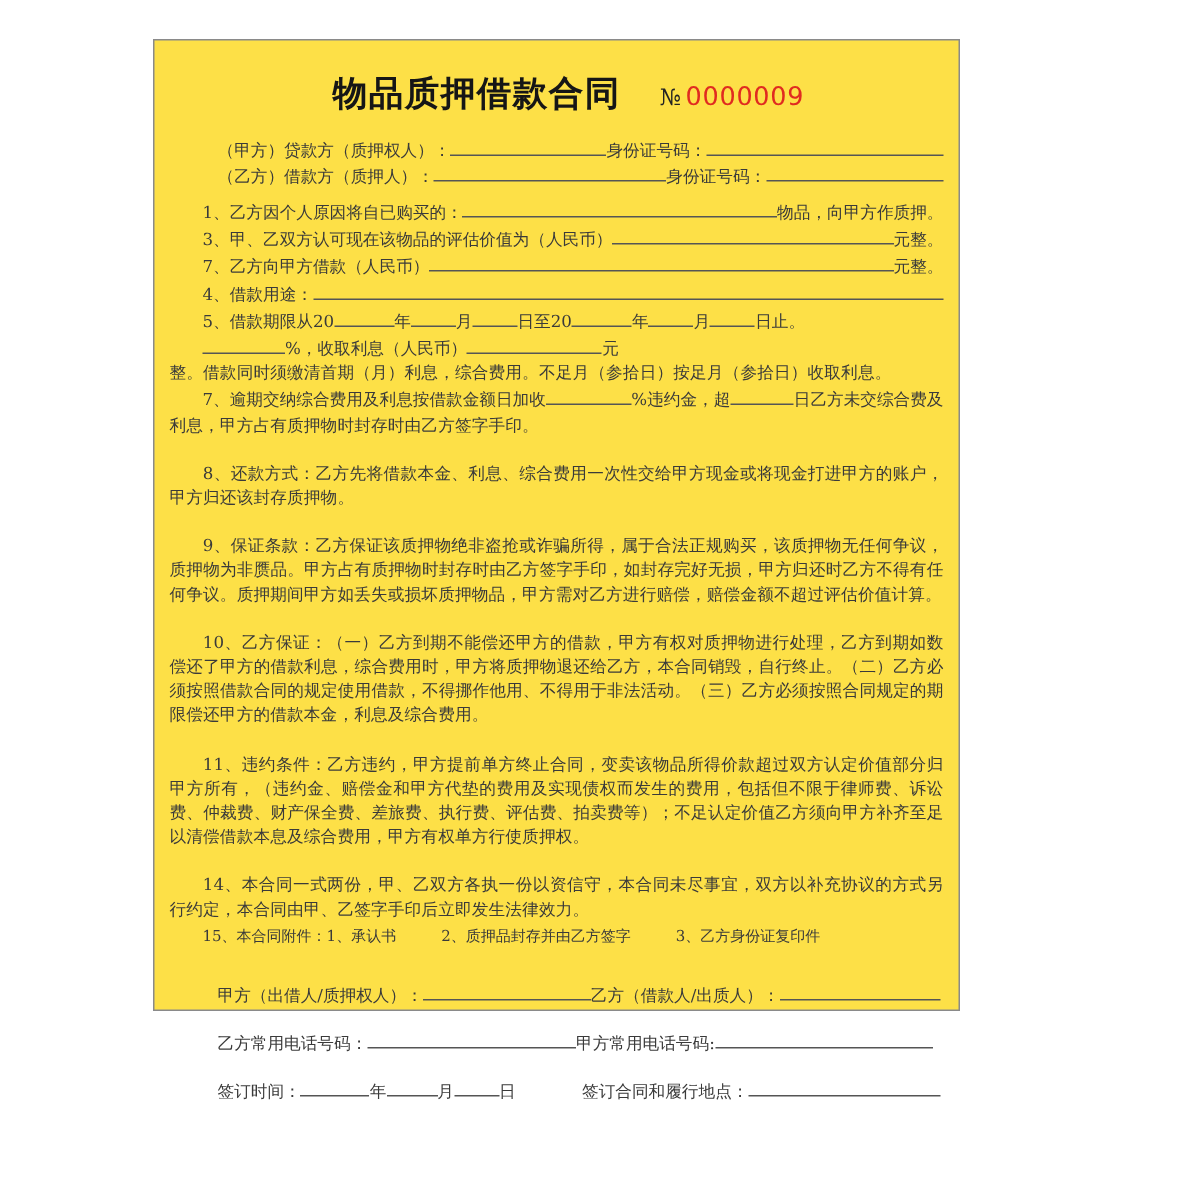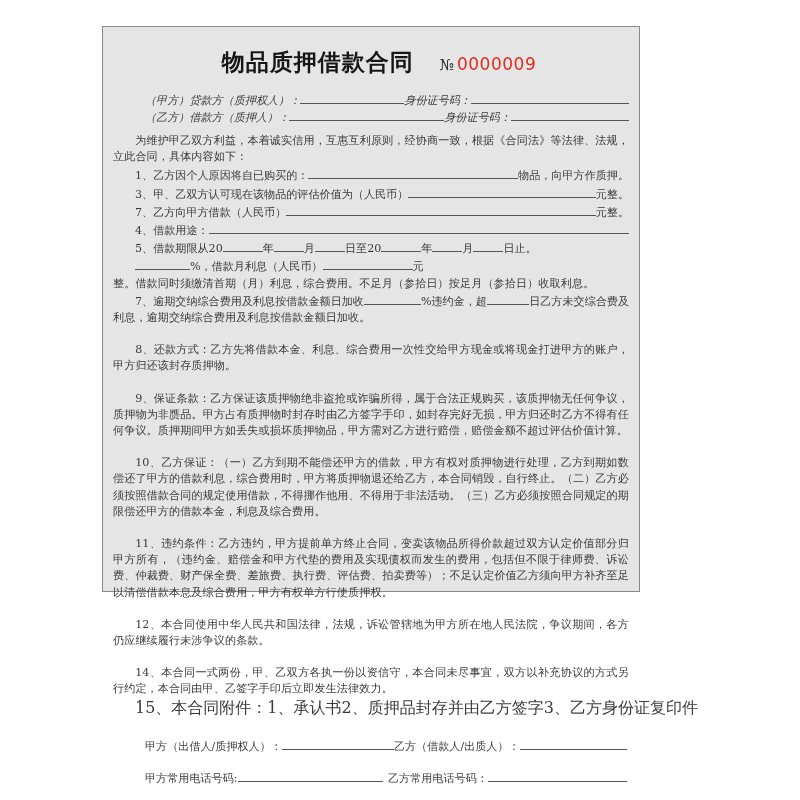--- a/index.html
+++ b/index.html
@@ -21,24 +21,24 @@
     background: #ffffff;
     overflow: hidden;
   }
 
   
   #contract-frame {
     position: absolute;
     left: 102px;
     top: 26px;
     width: 538px;
-    height: 566px;
+    height: 648px;
     border: 1px solid #8a8a8a;
     box-sizing: border-box;
-    background: #e5e5e5;
+    background: #fde047;
   }
 
   #contract-body {
     position: absolute;
     left: 0;
     top: 0;
     right: 0;
     bottom: 0;
     padding: 0 6px 0 8px;
     box-sizing: border-box;
@@ -96,21 +96,20 @@
   }
   .para.indent {
     text-indent: 2em;
   }
   .tight { margin-top: 16px; }
 
   
   .party-block {
     padding: 0 4px 0 34px;
     margin-bottom: 7px;
-    font-style: italic;
   }
   .party-row {
     display: flex;
     align-items: baseline;
     font-size: 11.1px;
     line-height: 17px;
     color: #3a3a3a;
     white-space: nowrap;
   }
   .party-row .lbl { flex: 0 0 auto; }
@@ -174,21 +173,21 @@
   }
   .sign-col.left { flex: 0 0 243px; }
   .sign-col.right { flex: 1 1 auto; }
   .sign-col .lbl { flex: 0 0 auto; }
   .sl-a { width: 112px; }
   .sl-c { width: 145px; }
 
   .attach-row {
     display: flex;
     align-items: flex-start;
-    font-size: 16px;
+    font-size: 10px;
     line-height: 16.2px;
     color: #3a3a3a;
     white-space: nowrap;
     padding-left: 24px;
     margin-top: 2px;
   }
   .attach-sep { display: inline-block; width: 30px; }
 </style>
 </head>
 <body>
@@ -213,21 +212,20 @@
           <span class="blank grow"></span>
         </div>
         <div class="party-row">
           <span class="lbl">（乙方）借款方（质押人）：</span>
           <span class="blank b-b"></span>
           <span class="lbl">身份证号码：</span>
           <span class="blank grow"></span>
         </div>
       </div>
 
-      <p class="para indent">为维护甲乙双方利益，本着诚实信用，互惠互利原则，经协商一致，根据《合同法》等法律、法规，立此合同，具体内容如下：</p>
 
       <div class="item-list">
 
         <div class="flowrow item">
           <span class="ind"></span>
           <span>1、乙方因个人原因将自已购买的：</span>
           <span class="blank grow"></span>
           <span>物品，向甲方作质押。</span>
         </div>
 
@@ -264,41 +262,40 @@
           <span>年</span>
           <span class="u u30"></span>
           <span>月</span>
           <span class="u u30"></span>
           <span>日止。</span>
         </div>
 
         <div class="flowrow item">
           <span class="ind"></span>
           <span class="u u55"></span>
-          <span>%，借款月利息（人民币）</span>
+          <span>%，收取利息（人民币）</span>
           <span class="u u90"></span>
           <span>元</span>
         </div>
         <p class="para">整。借款同时须缴清首期（月）利息，综合费用。不足月（参拾日）按足月（参拾日）收取利息。</p>
 
         <div class="flowrow item">
           <span class="ind"></span>
           <span>7、逾期交纳综合费用及利息按借款金额日加收</span>
           <span class="u u62"></span>
           <span>%违约金，超</span>
           <span class="u u46"></span>
           <span>日乙方未交综合费及</span>
         </div>
-        <p class="para">利息，逾期交纳综合费用及利息按借款金额日加收。</p>
+        <p class="para">利息，甲方占有质押物时封存时由乙方签字手印。</p>
 
         <p class="para indent tight">8、还款方式：乙方先将借款本金、利息、综合费用一次性交给甲方现金或将现金打进甲方的账户，甲方归还该封存质押物。</p>
         <p class="para indent tight">9、保证条款：乙方保证该质押物绝非盗抢或诈骗所得，属于合法正规购买，该质押物无任何争议，质押物为非赝品。甲方占有质押物时封存时由乙方签字手印，如封存完好无损，甲方归还时乙方不得有任何争议。质押期间甲方如丢失或损坏质押物品，甲方需对乙方进行赔偿，赔偿金额不超过评估价值计算。</p>
         <p class="para indent tight">10、乙方保证：（一）乙方到期不能偿还甲方的借款，甲方有权对质押物进行处理，乙方到期如数偿还了甲方的借款利息，综合费用时，甲方将质押物退还给乙方，本合同销毁，自行终止。（二）乙方必须按照借款合同的规定使用借款，不得挪作他用、不得用于非法活动。（三）乙方必须按照合同规定的期限偿还甲方的借款本金，利息及综合费用。</p>
         <p class="para indent tight">11、违约条件：乙方违约，甲方提前单方终止合同，变卖该物品所得价款超过双方认定价值部分归甲方所有，（违约金、赔偿金和甲方代垫的费用及实现债权而发生的费用，包括但不限于律师费、诉讼费、仲裁费、财产保全费、差旅费、执行费、评估费、拍卖费等）；不足认定价值乙方须向甲方补齐至足以清偿借款本息及综合费用，甲方有权单方行使质押权。</p>
-        <p class="para indent tight">12、本合同使用中华人民共和国法律，法规，诉讼管辖地为甲方所在地人民法院，争议期间，各方仍应继续履行未涉争议的条款。</p>
         <p class="para indent tight">14、本合同一式两份，甲、乙双方各执一份以资信守，本合同未尽事宜，双方以补充协议的方式另行约定，本合同由甲、乙签字手印后立即发生法律效力。</p>
 
         <div class="attach-row">
           <span>15、本合同附件：</span>
           <span>1、承认书</span>
           <span class="attach-sep"></span>
           <span>2、质押品封存并由乙方签字</span>
           <span class="attach-sep"></span>
           <span>3、乙方身份证复印件</span>
         </div>
@@ -311,27 +308,27 @@
             <span class="lbl">甲方（出借人/质押权人）：</span>
             <span class="blank sl-a"></span>
           </span>
           <span class="sign-col right">
             <span class="lbl">乙方（借款人/出质人）：</span>
             <span class="blank grow"></span>
           </span>
         </div>
 
         <div class="sign-row">
+          <span class="sign-col right">
+            <span class="lbl">乙方常用电话号码：</span>
+            <span class="blank grow"></span>
+          </span>
           <span class="sign-col left">
             <span class="lbl">甲方常用电话号码:</span>
             <span class="blank sl-c"></span>
-          </span>
-          <span class="sign-col right">
-            <span class="lbl">乙方常用电话号码：</span>
-            <span class="blank grow"></span>
           </span>
         </div>
 
         <div class="sign-row">
           <span class="sign-col left">
             <span class="lbl">签订时间：</span>
             <span class="u u46"></span>
             <span>年</span>
             <span class="u u34"></span>
             <span>月</span>

